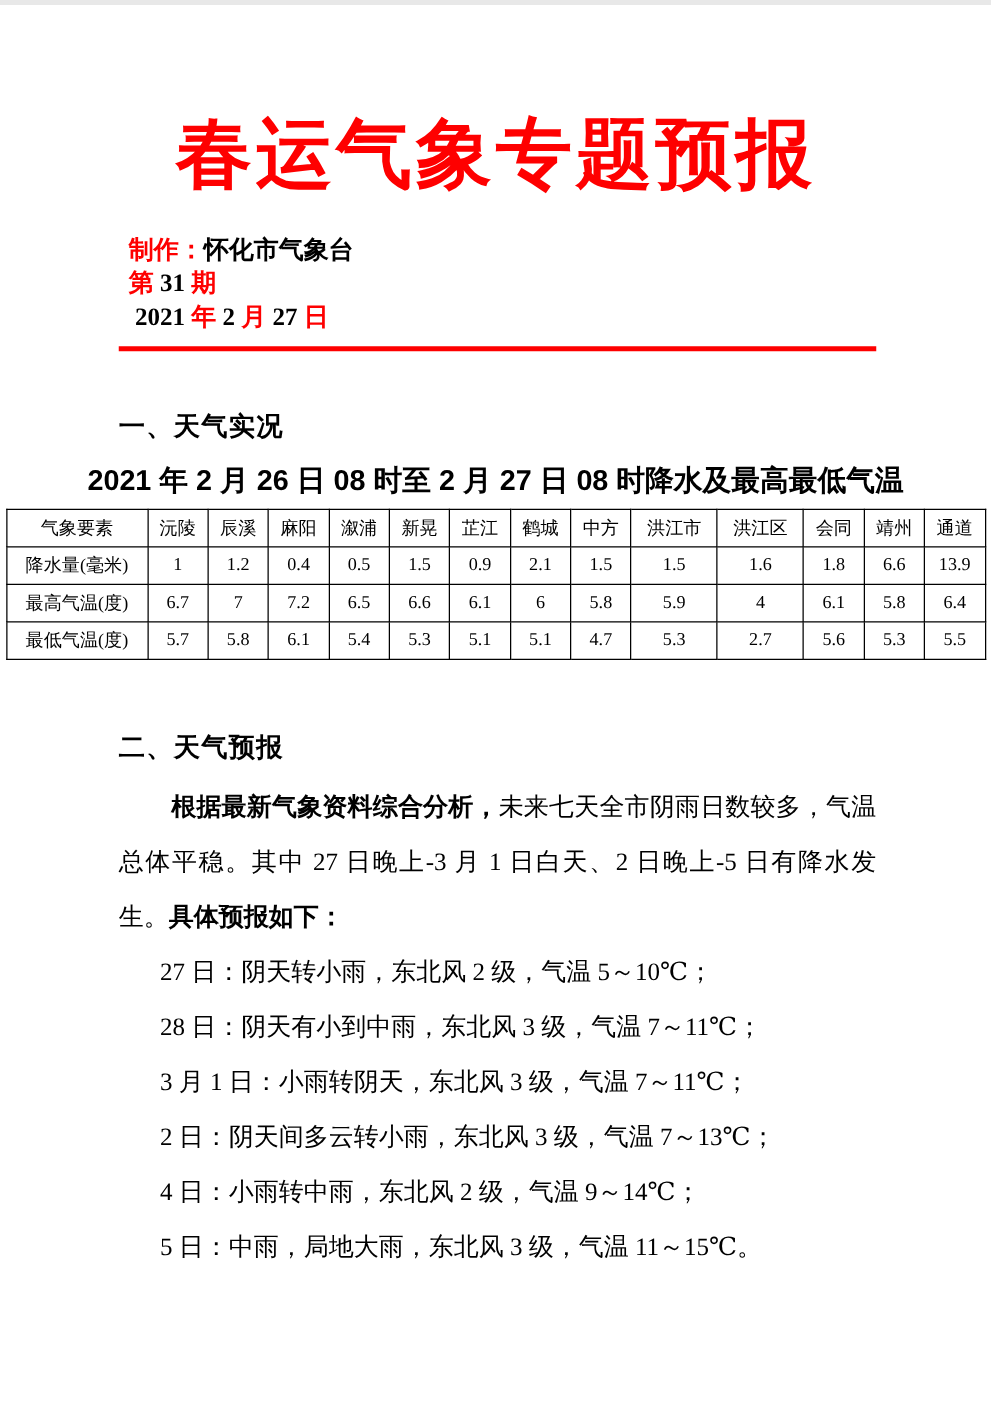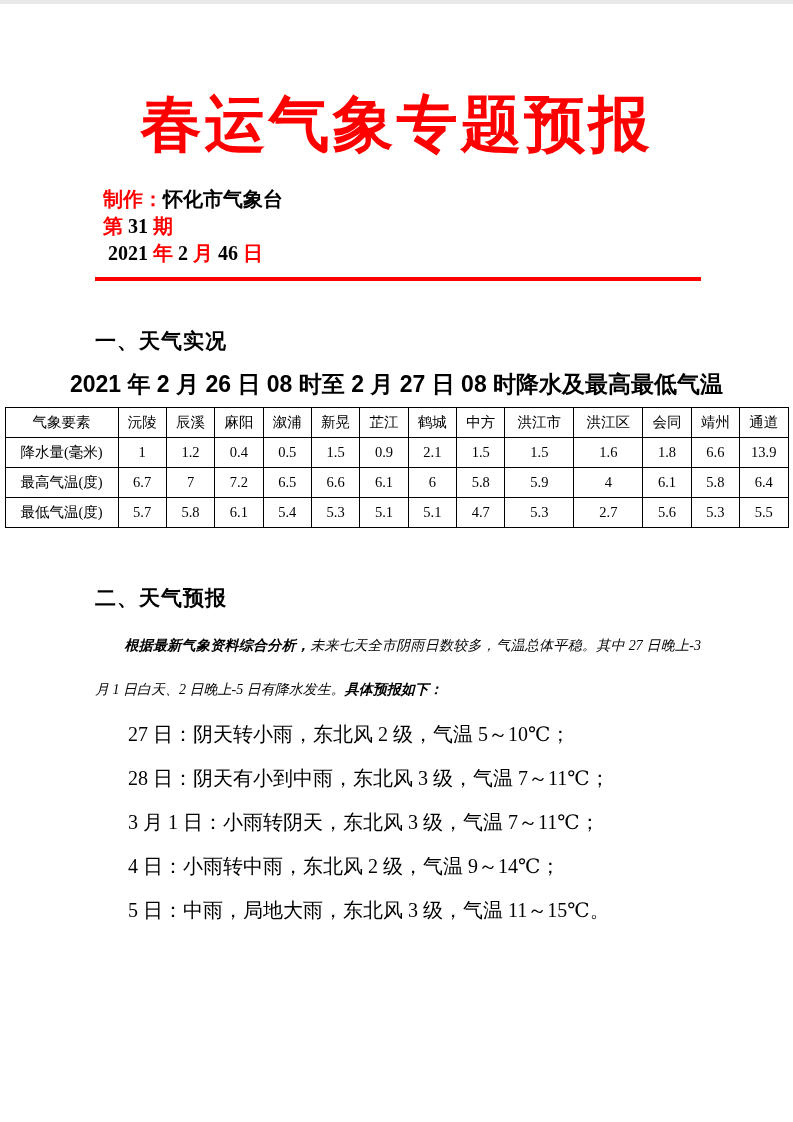--- a/index.html
+++ b/index.html
@@ -65,25 +65,24 @@
     vertical-align:middle;
     font-weight:normal;
     padding:5px 2px;
     height:19px;
     white-space:nowrap;
   }
   table.weather th.row-label, table.weather th.corner { width:108px; }
   .sec2-heading { margin-top:56px; }
   .intro {
     margin:12px 92px 0 95px;
-    font-size:14px;
+    font-size:20px;
     line-height:44px;
     text-indent:2.1em;
     text-align:justify;
-    font-style:italic;
   }
   .intro .b { font-weight:bold; }
   .forecast-list {
     margin:0 92px 0 128px;
     font-size:20px;
     line-height:44px;
   }
   .forecast-item { white-space:nowrap; }
 </style>
 </head>
@@ -94,21 +93,21 @@
   <div class="doc-title">春运气象专题预报</div>
 
   <div class="meta-row">
     <span>
       <span class="red">制作：</span><span>怀化市气象台</span>
     </span>
     <span>
       <span class="red">第</span><span class="meta-num">31</span><span class="red">期</span>
     </span>
     <span>
-      <span class="meta-num">2021</span><span class="red">年</span><span class="meta-num">2</span><span class="red">月</span><span class="meta-num">46</span><span class="red">日</span>
+      <span class="meta-num">2021</span><span class="red">年</span><span class="meta-num">2</span><span class="red">月</span><span class="meta-num">27</span><span class="red">日</span>
     </span>
   </div>
 
   <div class="red-rule"></div>
 
   <div class="sec-heading">一、天气实况</div>
 
   <div class="table-caption">2021 年 2 月 26 日 08 时至 2 月 27 日 08 时降水及最高最低气温</div>
 
   <table class="weather">
@@ -185,17 +184,18 @@
   <div class="sec-heading sec2-heading">二、天气预报</div>
 
   <div class="intro">
     <span class="b">根据最新气象资料综合分析，</span><span>未来七天全市阴雨日数较多，气温总体平稳。其中 27 日晚上-3 月 1 日白天、2 日晚上-5 日有降水发生。</span><span class="b">具体预报如下：</span>
   </div>
 
   <div class="forecast-list" id="forecast-list">
       <div class="forecast-item">27 日：阴天转小雨，东北风 2 级，气温 5～10℃；</div>
       <div class="forecast-item">28 日：阴天有小到中雨，东北风 3 级，气温 7～11℃；</div>
       <div class="forecast-item">3 月 1 日：小雨转阴天，东北风 3 级，气温 7～11℃；</div>
+      <div class="forecast-item">2 日：阴天间多云转小雨，东北风 3 级，气温 7～13℃；</div>
       <div class="forecast-item">4 日：小雨转中雨，东北风 2 级，气温 9～14℃；</div>
       <div class="forecast-item">5 日：中雨，局地大雨，东北风 3 级，气温 11～15℃。</div>
     </div>
 
 </div>
 
 </body></html>

